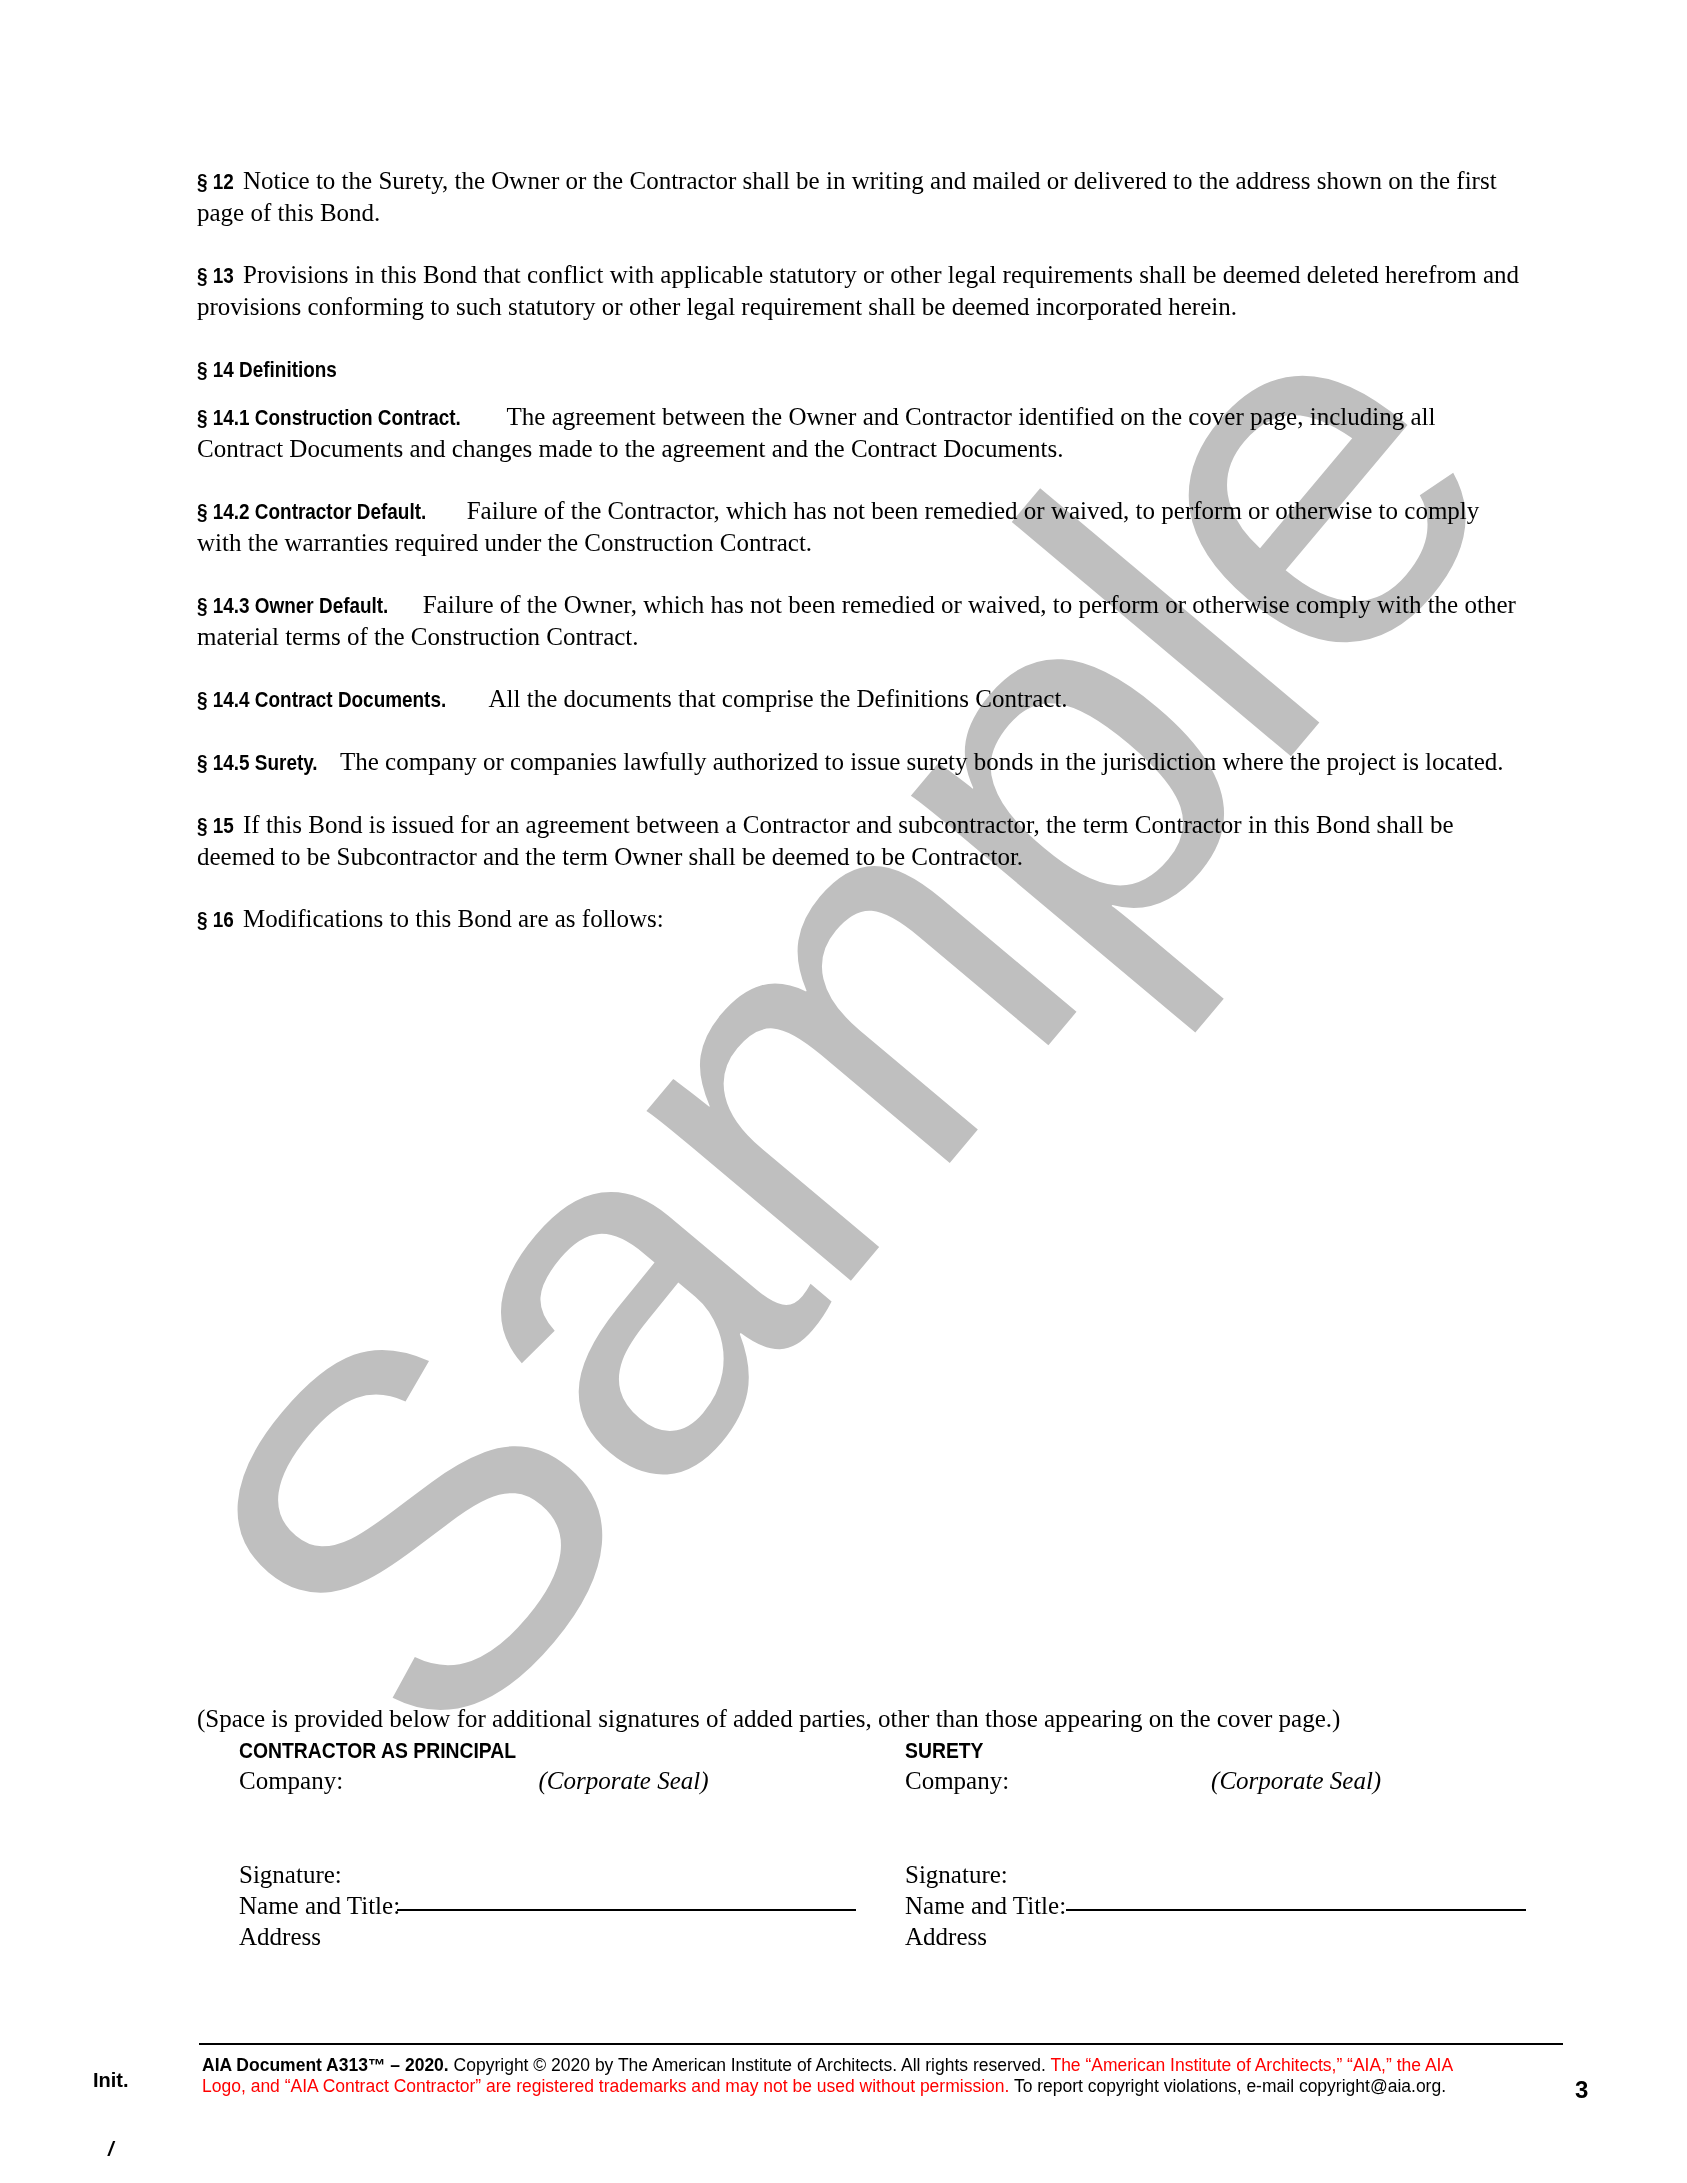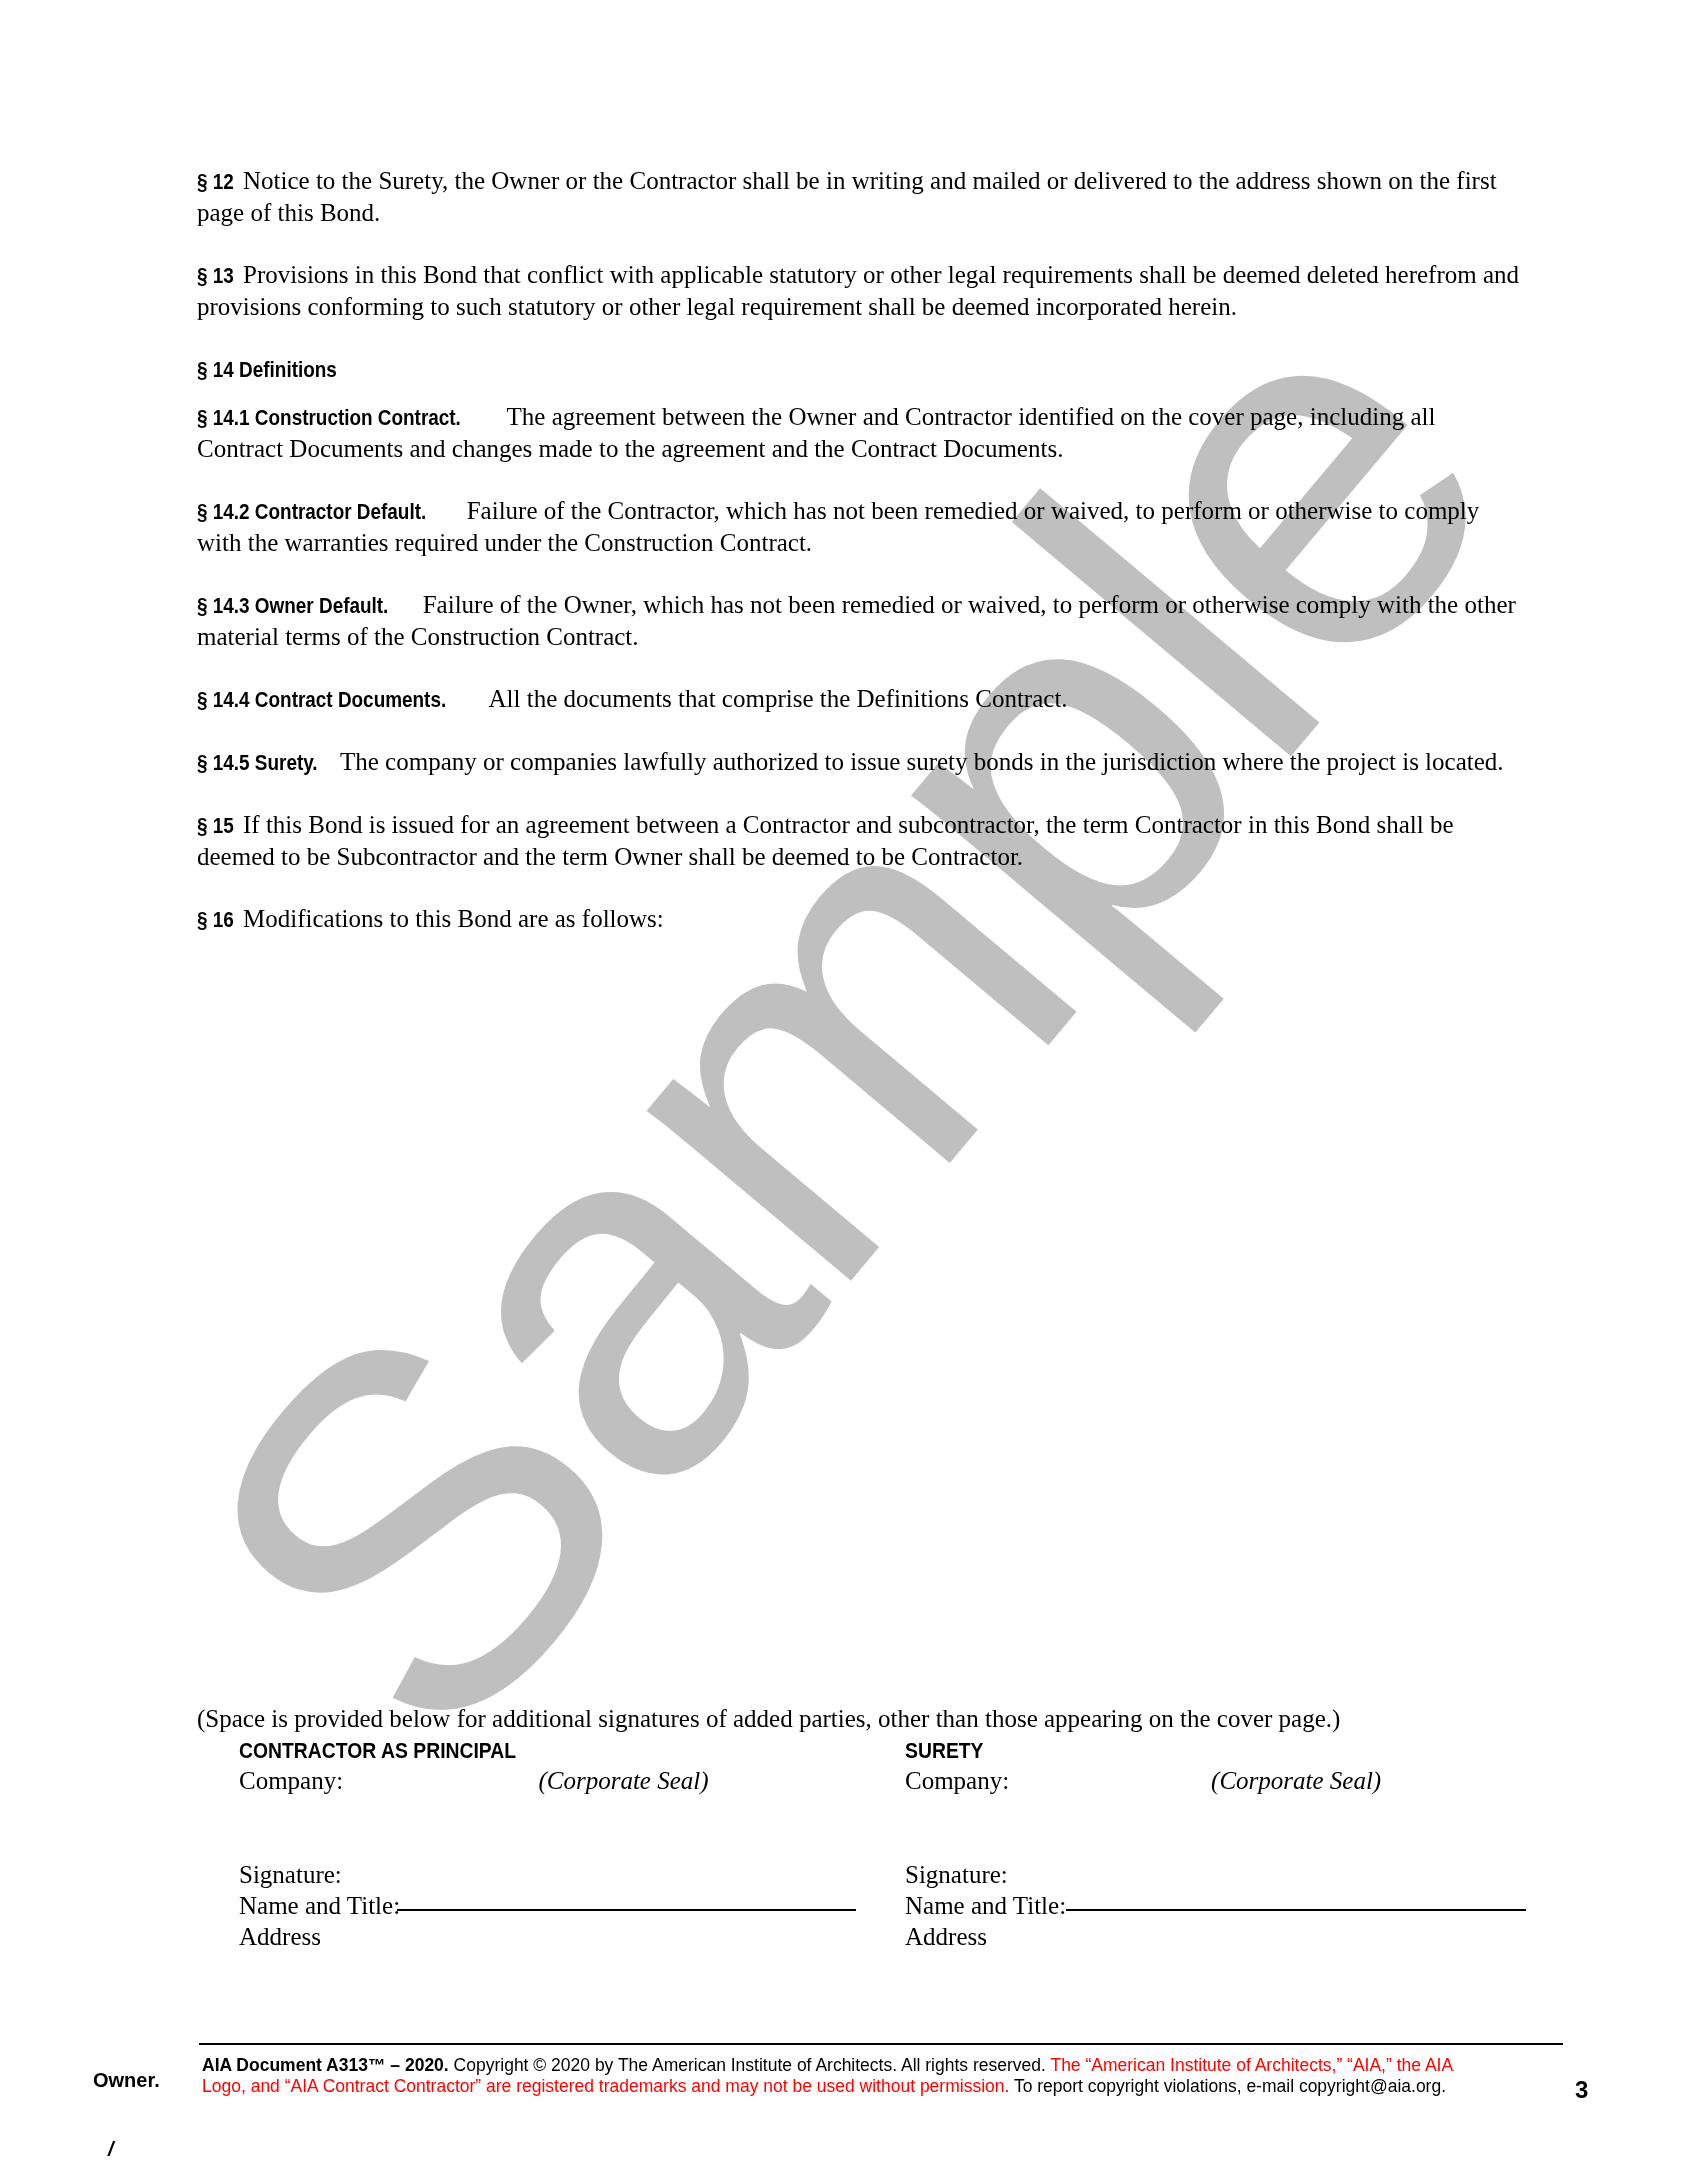--- a/index.html
+++ b/index.html
@@ -120,21 +120,21 @@
         <div class="row"><span>Name and Title:</span></div>
         <div class="row"><span>Address</span></div>
       </div>
     </div>
   </div>
 
   <div class="sigline" style="left:397px; top:1909px; width:459px;"></div>
   <div class="sigline" style="left:1066px; top:1909px; width:460px;"></div>
 
   <div class="footer-rule"></div>
-  <div class="init">Owner.</div>
+  <div class="init">Init.</div>
   <div class="slash">/</div>
   <div class="footer">
     <b>AIA Document A313™ – 2020.</b><span> Copyright © 2020 by The American Institute of Architects. All rights reserved. </span><span class="red">The “American Institute of Architects,” “AIA,” the AIA Logo, and “AIA Contract Contractor” are registered trademarks and may not be used without permission.</span><span> To report copyright violations, e-mail copyright@aia.org.</span>
   </div>
   <div class="pagenum">3</div>
 
 </div>
 
 
 </body></html>

